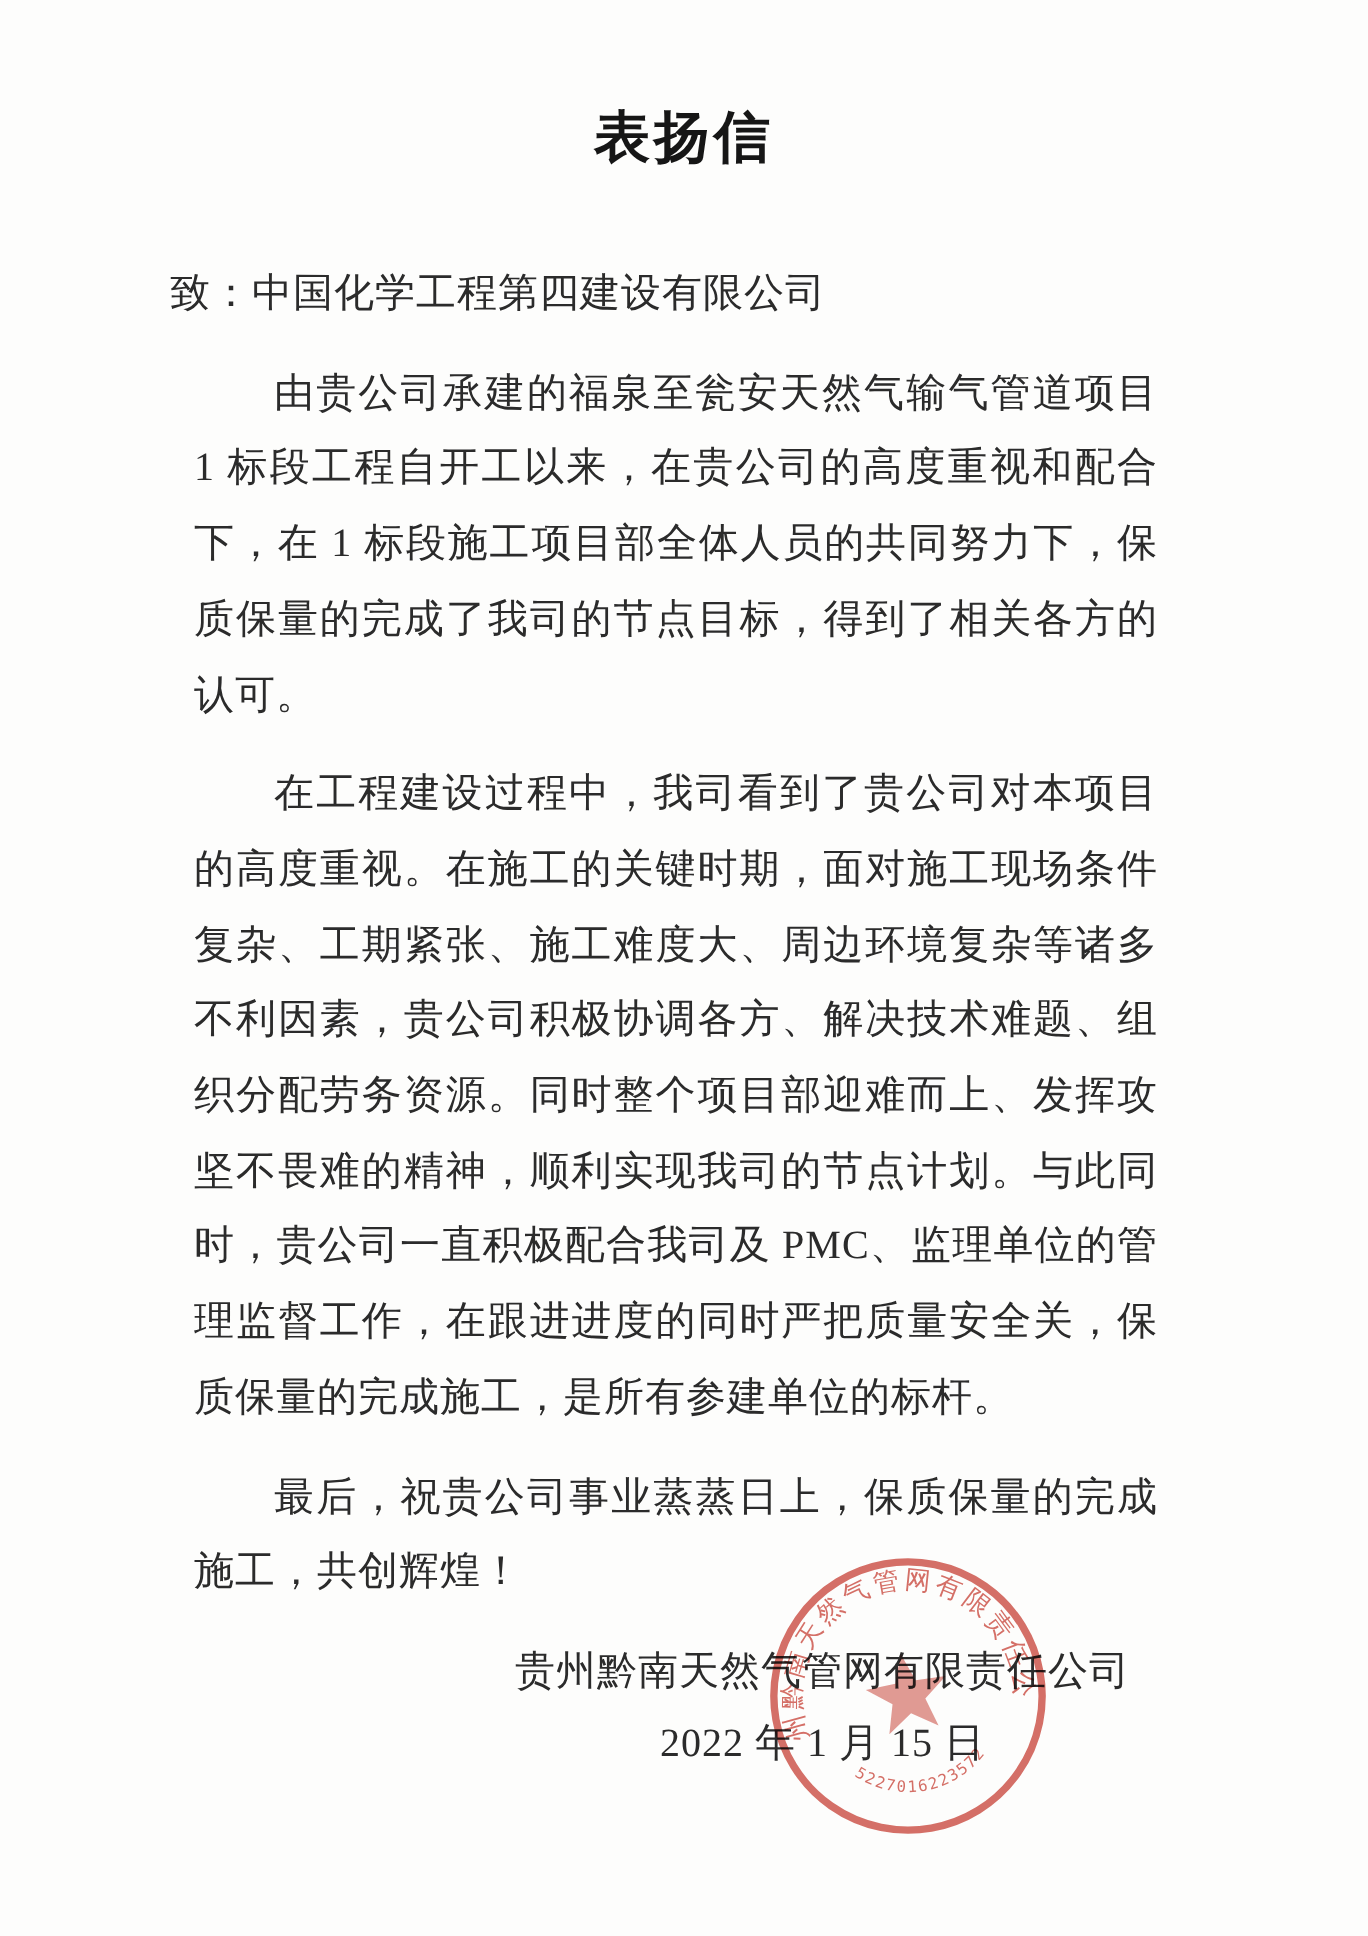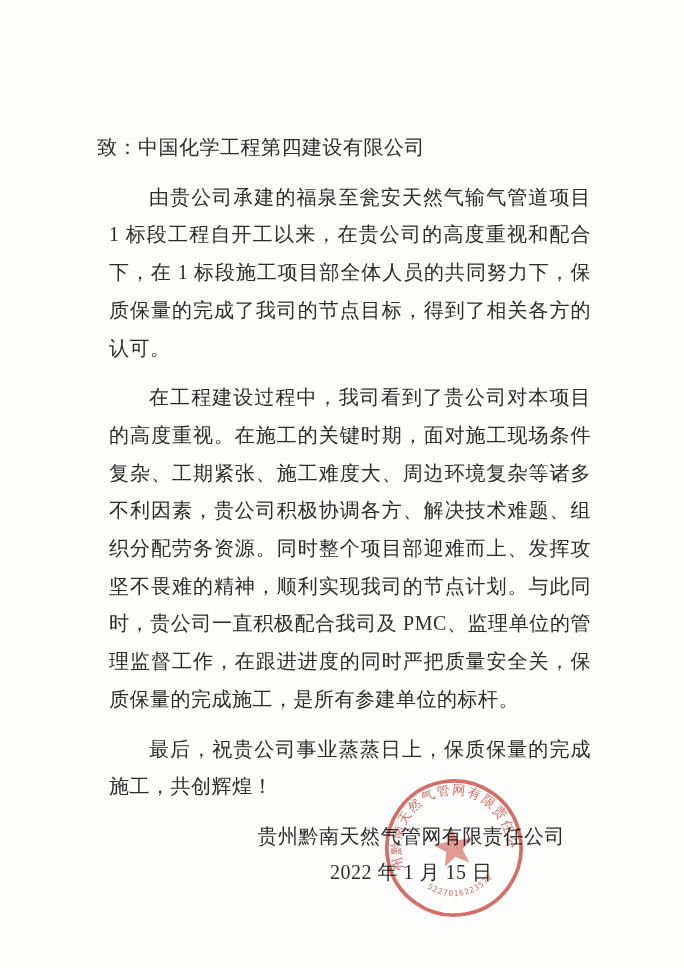--- a/index.html
+++ b/index.html
@@ -26,21 +26,21 @@
     text-align: center;
     font-size: 28px;
     font-weight: bold;
     letter-spacing: 2px;
     color: #161616;
     font-family: "Liberation Sans", "DejaVu Sans", sans-serif;
   }
   .body-text {
     position: absolute;
     top: 129px;
-    left: 97px;
+    left: 85px;
     width: 506px;
     font-size: 20px;
     line-height: 37.7px;
     letter-spacing: 0.5px;
     text-align: justify;
   }
   .salutation {
     margin: 0;
   }
   .body-text p {
@@ -83,20 +83,21 @@
     font-size: 8.5px;
     letter-spacing: 1px;
     font-family: "DejaVu Sans Mono", monospace;
   }
 </style>
 </head>
 <body>
 
 <div class="page">
 
+  <h1 class="title">表扬信</h1>
 
   <div class="body-text">
     <div class="salutation">致：中国化学工程第四建设有限公司</div>
     <p>由贵公司承建的福泉至瓮安天然气输气管道项目 1 标段工程自开工以来，在贵公司的高度重视和配合下，在 1 标段施工项目部全体人员的共同努力下，保质保量的完成了我司的节点目标，得到了相关各方的认可。</p>
     <p>在工程建设过程中，我司看到了贵公司对本项目的高度重视。在施工的关键时期，面对施工现场条件复杂、工期紧张、施工难度大、周边环境复杂等诸多不利因素，贵公司积极协调各方、解决技术难题、组织分配劳务资源。同时整个项目部迎难而上、发挥攻坚不畏难的精神，顺利实现我司的节点计划。与此同时，贵公司一直积极配合我司及 PMC、监理单位的管理监督工作，在跟进进度的同时严把质量安全关，保质保量的完成施工，是所有参建单位的标杆。</p>
     <p>最后，祝贵公司事业蒸蒸日上，保质保量的完成施工，共创辉煌！</p>
   </div>
 
   <div class="signature-block">
     <div class="signature-company">贵州黔南天然气管网有限责任公司</div>

